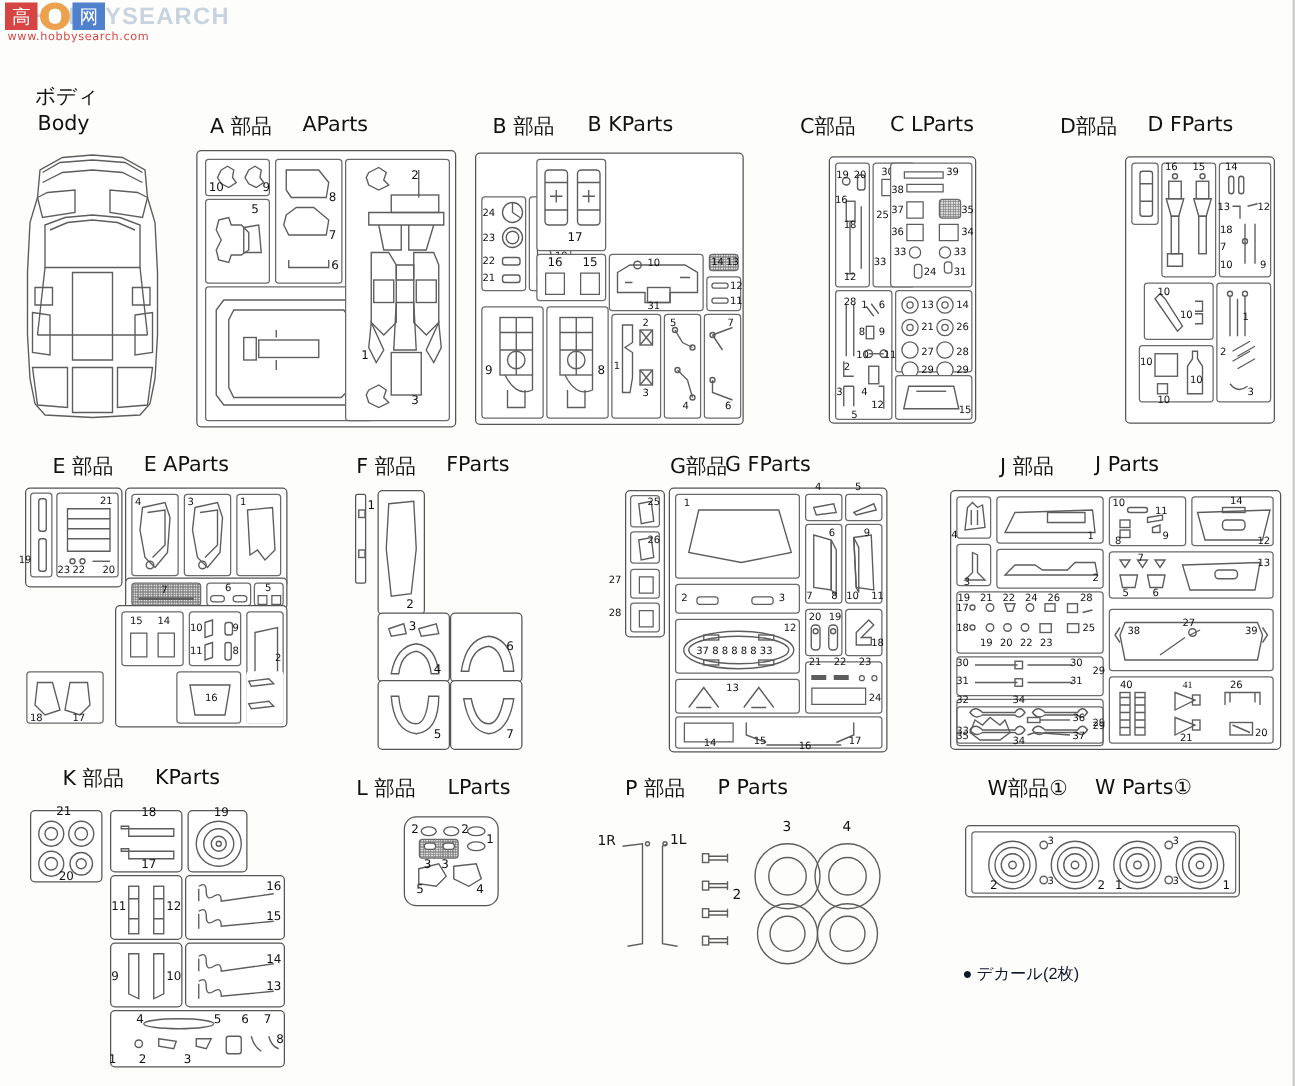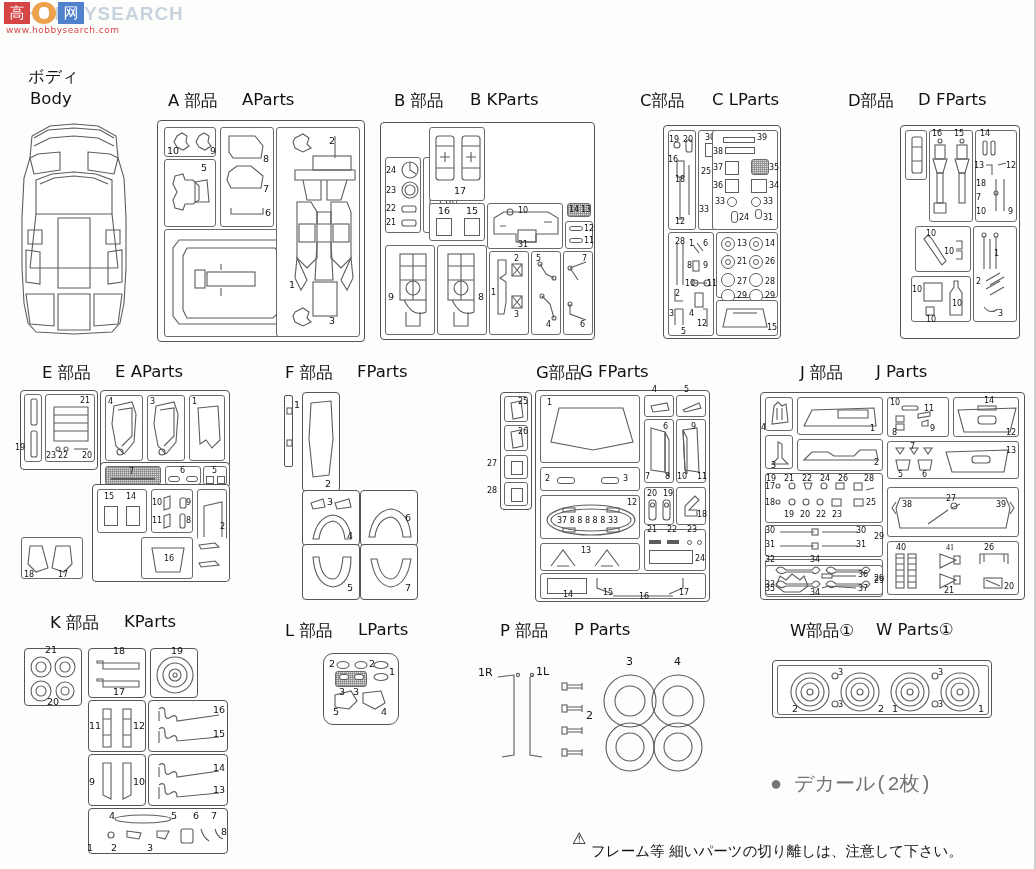--- a/index.html
+++ b/index.html
@@ -120,22 +120,22 @@
     fill:none; stroke:#5d5d5d; stroke-width:1.1;
   }
   .sv .fillw{ fill:#fff; }
 
   
   .bodycar{ position:absolute; left:14px; top:118px; width:120px; height:225px; }
 
   
   .decal{
     position:absolute; left:770px; top:770px;
-    font-family:Liberation Mono, monospace;
-    font-size:20px; color:#737373; white-space:nowrap;
+    font-family:Liberation Sans, sans-serif;
+    font-size:13px; color:#0f172a; white-space:nowrap;
   }
   .warn{
     position:absolute; left:572px; top:842px;
     font-family:"DejaVu Sans","Liberation Sans",sans-serif;
     font-size:14.5px; color:#111; white-space:nowrap;
     display:flex; align-items:center; gap:3px;
   }
   .tri{
     display:inline-block; width:0;height:0;
     border-left:8px solid transparent; border-right:8px solid transparent;
@@ -1203,19 +1203,15 @@
       <div class="pn sm" style="left:60px; top:34px;">3</div>
       <div class="pn" style="left:100px; top:38px;">2</div>
       <div class="pn" style="left:114px; top:38px;">1</div>
       <div class="pn sm" style="left:160px; top:2px;">3</div>
       <div class="pn sm" style="left:160px; top:34px;">3</div>
       <div class="pn" style="left:200px; top:38px;">1</div>
     </div>
   </div>
 
   <div class="decal">● デカール(2枚)</div>
-  <div class="warn">
-    <span class="tri"></span>
-    <span>フレーム等 細いパーツの切り離しは、注意して下さい。</span>
-  </div>
 
   <div class="edge-r"></div>
 </div>
 
 </body></html>

